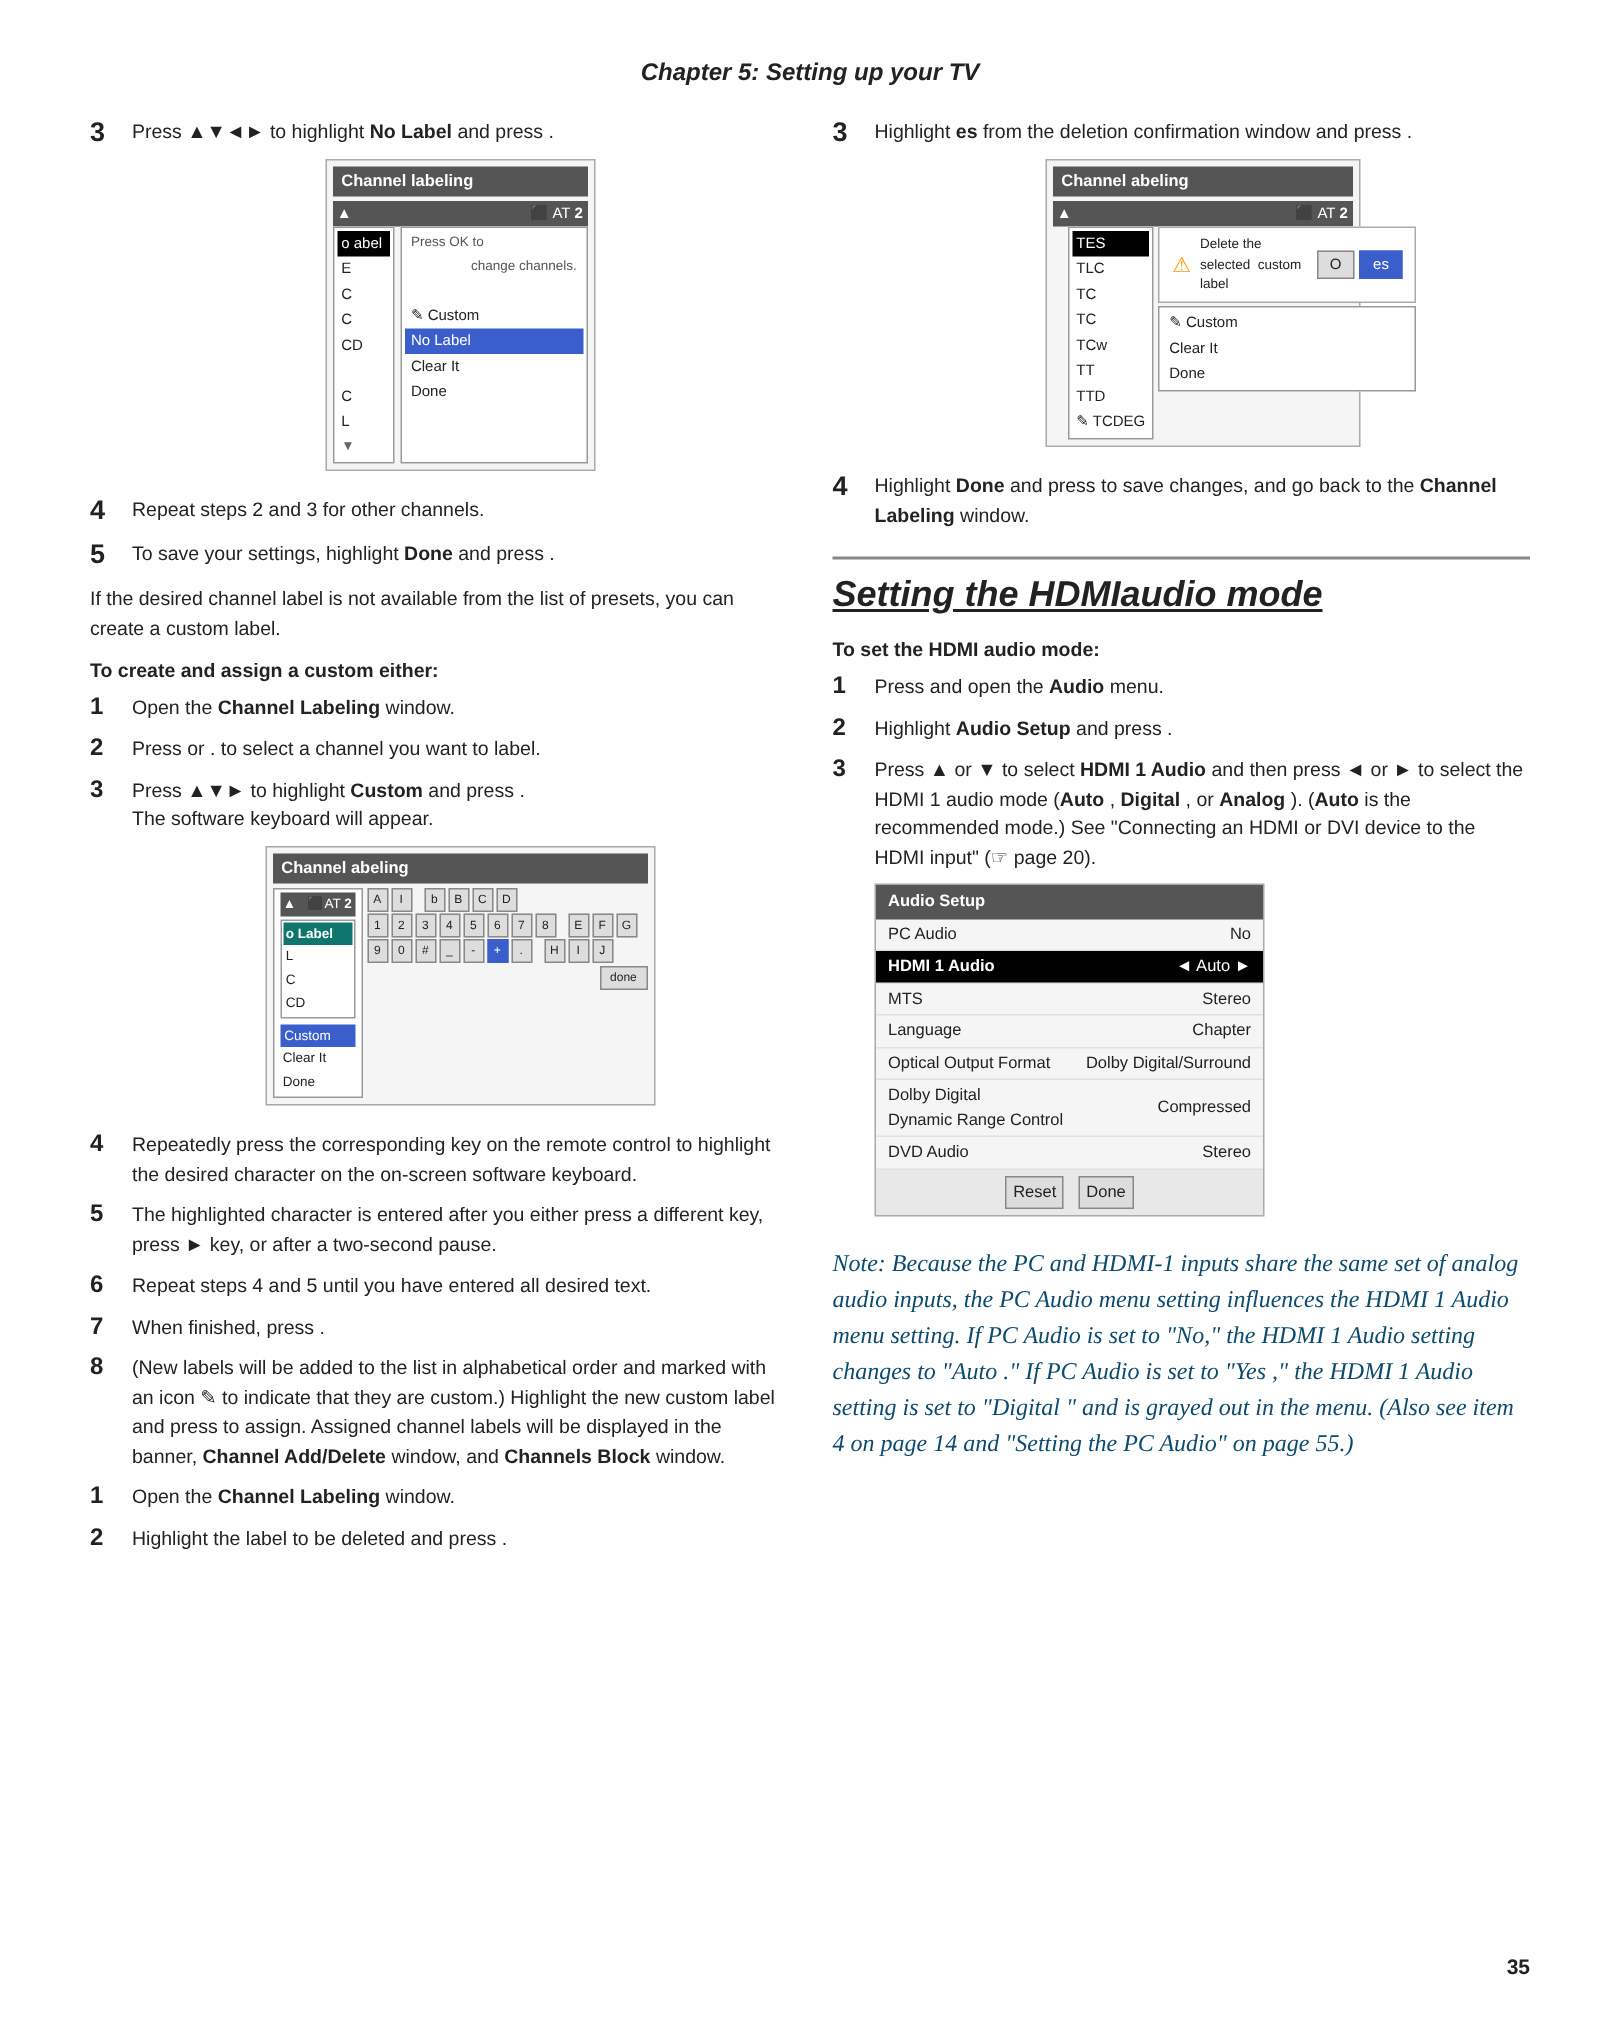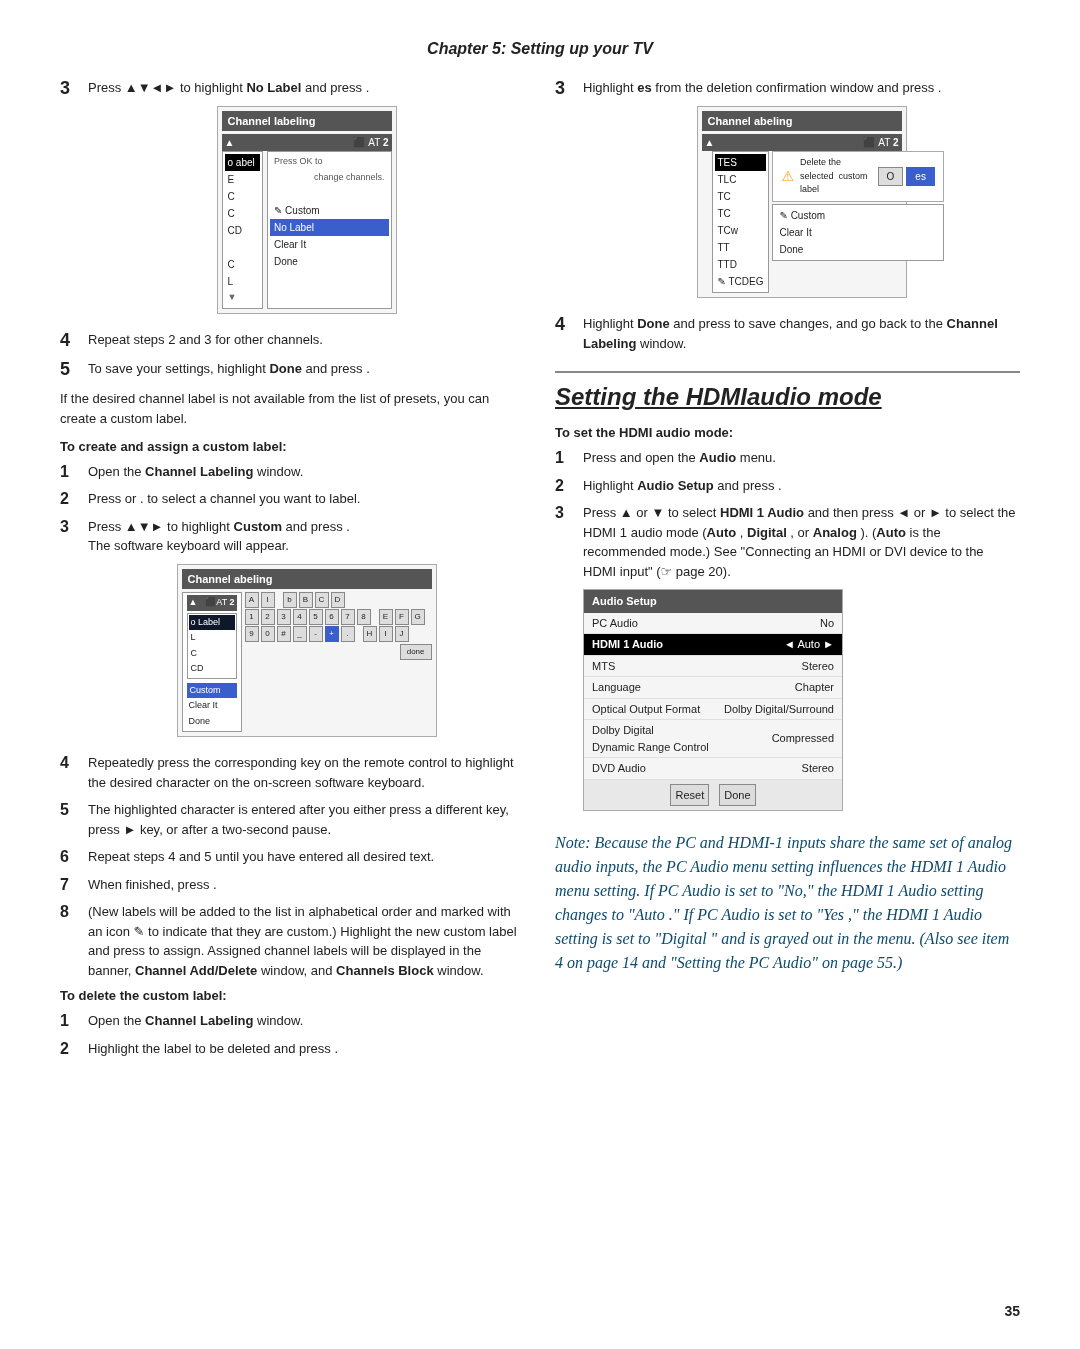--- a/index.html
+++ b/index.html
@@ -400,21 +400,21 @@
 
       <div class="step-block">
         <div class="step-num">5</div>
         <div class="step-content">
           <span>To save your settings, highlight </span><strong>Done</strong><span> and press    .</span>
         </div>
       </div>
 
       <div class="paragraph">If the desired channel label is not available from the list of presets, you can create a custom label.</div>
 
-      <div class="subsection-title">To create and assign a custom label:</div>
+      <div class="subsection-title">To create and assign a custom either:</div>
 
       <div class="step-block">
         <div class="step-num" style="font-size:16px;">1</div>
         <div class="step-content">
           <span>Open the </span><strong>Channel Labeling</strong><span> window.</span>
         </div>
       </div>
 
       <div class="step-block">
         <div class="step-num" style="font-size:16px;">2</div>
@@ -431,21 +431,21 @@
           <div class="keyboard-box">
             <div class="keyboard-box-title">Channel abeling</div>
             <div style="display:flex;gap:3px;">
 
               <div class="kb-left">
                 <div style="background:#555;color:#fff;font-size:9px;padding:1px 2px;margin-bottom:2px;display:flex;justify-content:space-between;">
                     <span>▲</span>
                     <span>⬛AT <b>2</b></span>
                   </div>
                 <div style="font-size:9px;border:1px solid #999;padding:1px;">
-                  <div style="background:#0f172a;color:#fff;padding:1px 2px;">o Label</div>
+                  <div style="background:#0f766e;color:#fff;padding:1px 2px;font-weight:bold;">o Label</div>
                   <div style="padding:1px 2px;">L</div>
                   <div style="padding:1px 2px;">C</div>
                   <div style="padding:1px 2px;">CD</div>
                 </div>
                 <div style="margin-top:4px;font-size:9px;">
                   <div style="background:#3a5fcd;color:#fff;padding:1px 3px;">Custom</div>
                 </div>
                 <div style="font-size:9px;padding:1px 2px;">Clear It</div>
                 <div style="font-size:9px;padding:1px 2px;">Done</div>
               </div>
@@ -517,21 +517,20 @@
         <div class="step-content">When finished, press    .</div>
       </div>
 
       <div class="step-block">
         <div class="step-num" style="font-size:16px;">8</div>
         <div class="step-content">
           (New labels will be added to the list in alphabetical order and marked with an icon ✎ to indicate that they are custom.) Highlight the new custom label and press    to assign. Assigned channel labels will be displayed in the banner, <strong>Channel Add/Delete</strong>    window, and <strong>Channels Block</strong> window.
         </div>
       </div>
 
-      <div class="subsection-title">To delete the custom label:</div>
 
       <div class="step-block">
         <div class="step-num" style="font-size:16px;">1</div>
         <div class="step-content">
           Open the <strong>Channel Labeling</strong> window.
         </div>
       </div>
 
       <div class="step-block">
         <div class="step-num" style="font-size:16px;">2</div>

